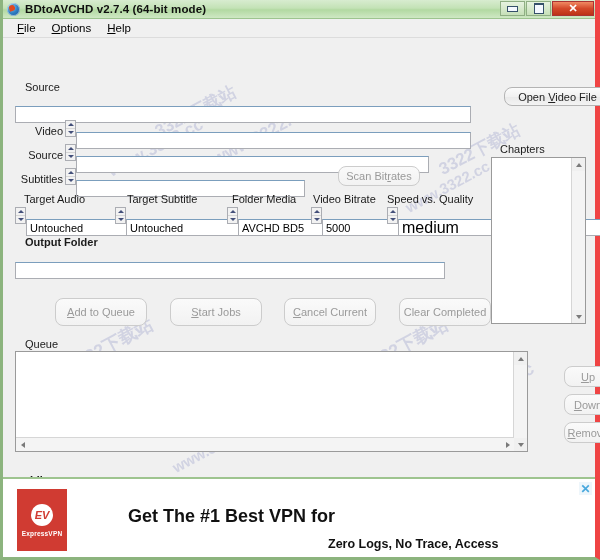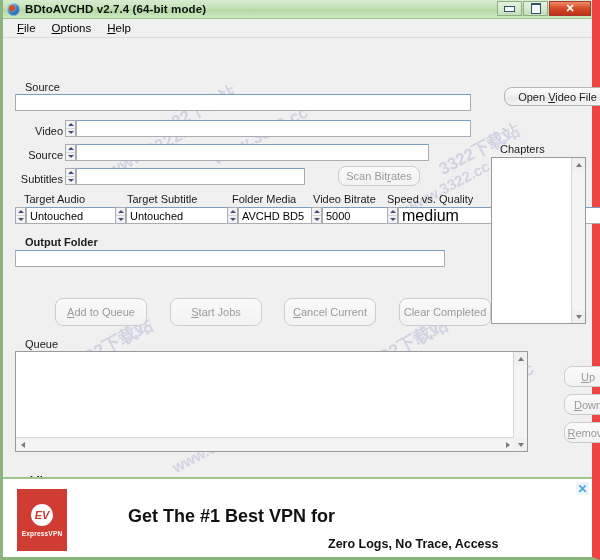--- a/index.html
+++ b/index.html
@@ -7,21 +7,21 @@
     width:600px;height:560px;overflow:hidden;
     font-family:"Liberation Sans", sans-serif;
     font-size:11px;
     background:#ffffff;
     color:#000;
   }
   .window{
     position:relative;width:600px;height:560px;
     box-sizing:border-box;
     border-left:3px solid #8cb47e;
-    border-right:8px solid #ef4444;
+    border-right:5px solid #ef4444;
     border-bottom:3px solid #8cb47e;
     background:#7dd3fc;
   }
   
   .titlebar{
     position:relative;height:19px;
     background:linear-gradient(to bottom,#d8ecd0 0%,#c3e2b6 45%,#b2d9a2 55%,#cfe8c4 100%);
     border-bottom:1px solid #9dc48f;
     display:flex;align-items:center;
     padding-left:4px;
@@ -66,21 +66,21 @@
     padding:1px 8px;font-size:11.5px;color:#000;cursor:default;white-space:nowrap;
   }
   .menu-item u{text-decoration:underline;}
   
   .body-area{position:relative;height:460px;background:#f0f0f0;}
   .lbl{font-size:11px;color:#1a1a1a;white-space:nowrap;}
   .field{
     background:#ffffff;
     border:1px solid #abadb3;
     border-top-color:#7b9ebd;
-    box-sizing:border-box;height:17px;
+    box-sizing:border-box;height:17px;margin-top:12px;
   }
   .spin{
     width:11px;height:17px;box-sizing:border-box;
     border:1px solid #abadb3;background:#f2f2f2;
     display:flex;flex-direction:column;flex:0 0 auto;
   }
   .spin div{
     flex:1;display:flex;align-items:center;justify-content:center;
     border-bottom:1px solid #d6d6d6;
   }

